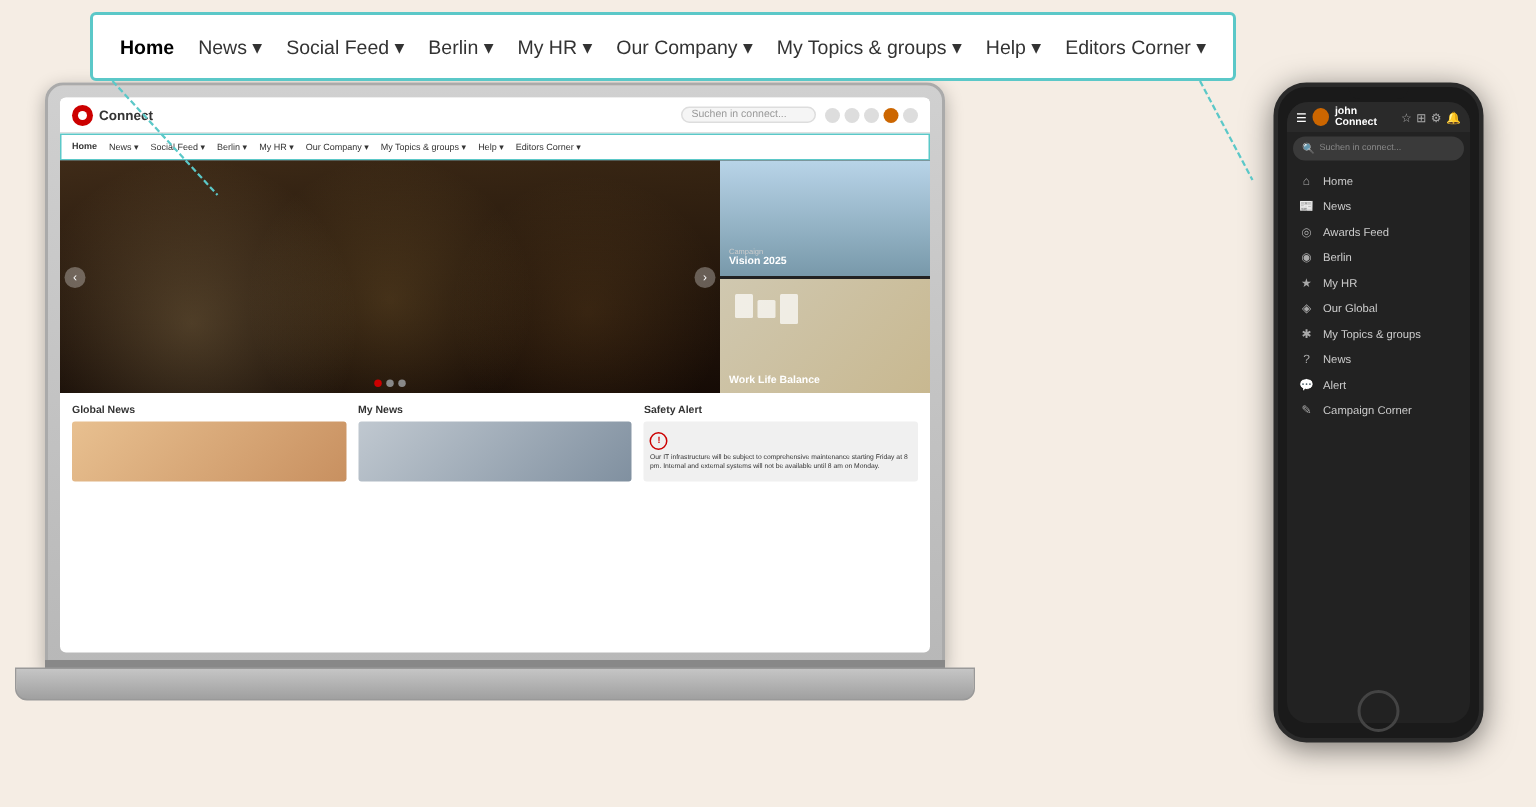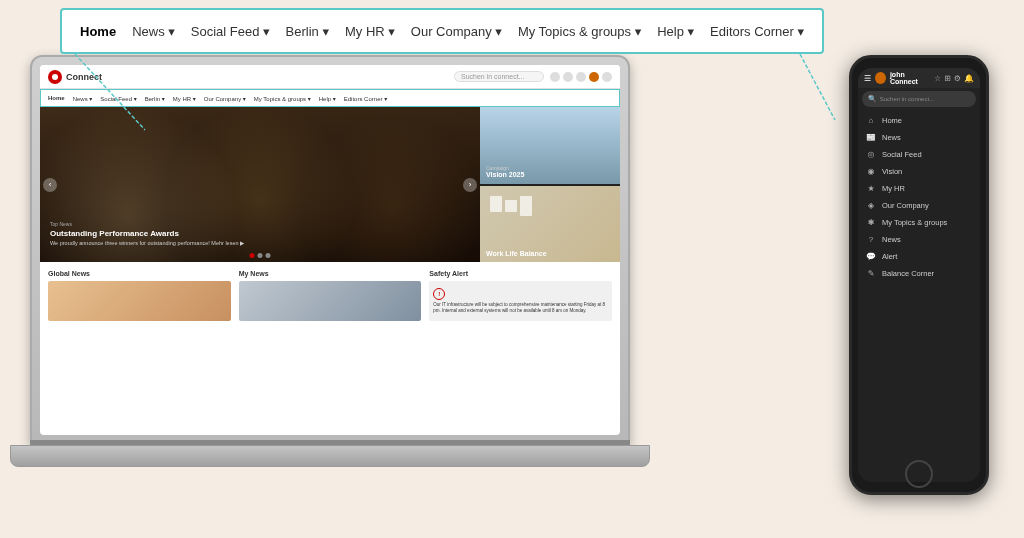--- a/index.html
+++ b/index.html
@@ -576,25 +576,20 @@
         <span class="screen-nav-item">Editors Corner ▾</span>
       </div>
 
       <div class="screen-hero">
         <div class="hero-main">
           <div class="hero-main-img">
             <div class="crowd-people"></div>
           </div>
           <div class="hero-prev">‹</div>
           <div class="hero-next">›</div>
-          <div class="hero-main-text">
-            <div class="hero-top-news">Top News</div>
-            <div class="hero-title">Outstanding Performance Awards</div>
-            <div class="hero-subtitle">We proudly announce three winners for outstanding performance! Mehr lesen ▶</div>
-          </div>
           <div class="hero-dots">
             <div class="hero-dot active"></div>
             <div class="hero-dot"></div>
             <div class="hero-dot"></div>
           </div>
         </div>
         <div class="hero-side">
           <div class="hero-side-top">
             <div class="hero-side-img-person"></div>
             <div class="hero-campaign-badge">
@@ -667,48 +662,48 @@
         <li class="phone-nav-item">
           <span class="phone-nav-icon">⌂</span>
           <span class="phone-nav-label">Home</span>
         </li>
         <li class="phone-nav-item">
           <span class="phone-nav-icon">📰</span>
           <span class="phone-nav-label">News</span>
         </li>
         <li class="phone-nav-item">
           <span class="phone-nav-icon">◎</span>
-          <span class="phone-nav-label">Social Feed</span>
+          <span class="phone-nav-label">Awards Feed</span>
         </li>
         <li class="phone-nav-item">
           <span class="phone-nav-icon">◉</span>
-          <span class="phone-nav-label">Vision</span>
+          <span class="phone-nav-label">Berlin</span>
         </li>
         <li class="phone-nav-item">
           <span class="phone-nav-icon">★</span>
           <span class="phone-nav-label">My HR</span>
         </li>
         <li class="phone-nav-item">
           <span class="phone-nav-icon">◈</span>
-          <span class="phone-nav-label">Our Company</span>
+          <span class="phone-nav-label">Our Global</span>
         </li>
         <li class="phone-nav-item">
           <span class="phone-nav-icon">✱</span>
           <span class="phone-nav-label">My Topics &amp; groups</span>
         </li>
         <li class="phone-nav-item">
           <span class="phone-nav-icon">?</span>
           <span class="phone-nav-label">News</span>
         </li>
         <li class="phone-nav-item">
           <span class="phone-nav-icon">💬</span>
           <span class="phone-nav-label">Alert</span>
         </li>
         <li class="phone-nav-item">
           <span class="phone-nav-icon">✎</span>
-          <span class="phone-nav-label">Balance Corner</span>
+          <span class="phone-nav-label">Campaign Corner</span>
         </li>
       </ul>
 
     </div>
     <div class="phone-home-btn"></div>
   </div>
 </div>
 
 </body></html>

